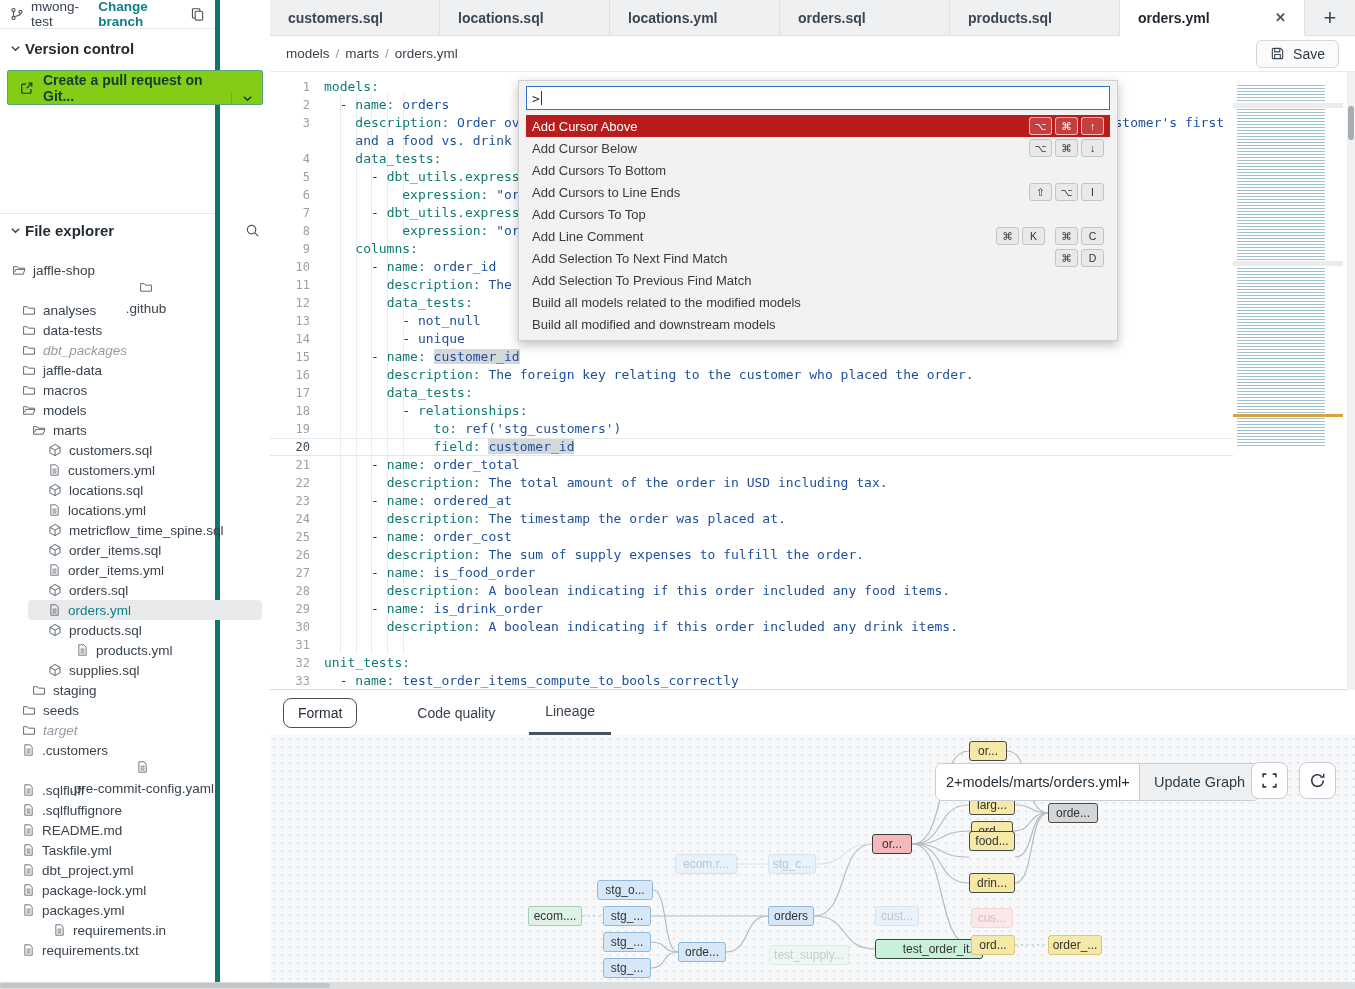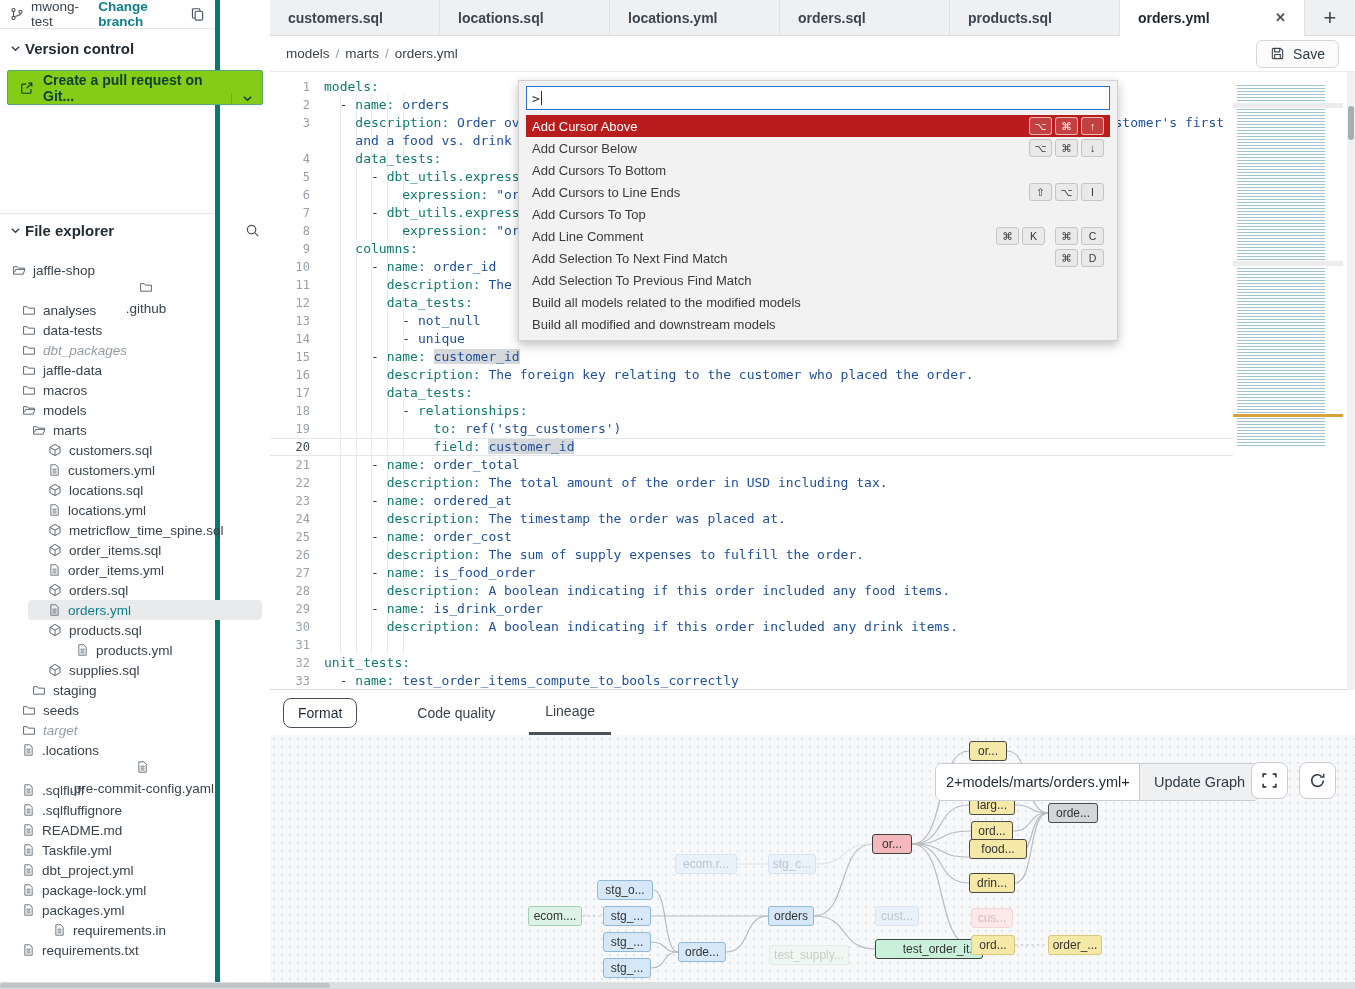--- a/index.html
+++ b/index.html
@@ -370,21 +370,21 @@
           </span>
           <span>target</span>
         </div>
         <div class="trow" style="padding-left: 22px;">
           <span class="ticon">
             <svg width="13" height="14" viewBox="0 0 16 16" fill="none" stroke="#5a6570" stroke-width="1.1">
               <path d="M3.5 1.6h6.2l2.8 2.9v9.9H3.5z"></path>
               <path d="M5.5 7h5M5.5 9.3h5M5.5 11.6h5"></path>
             </svg>
           </span>
-          <span>.locations</span>
+          <span>.customers</span>
         </div>
         <div class="trow" style="padding-left: 14px; flex-direction: column;">
           <span class="ticon">
             <svg width="13" height="14" viewBox="0 0 16 16" fill="none" stroke="#5a6570" stroke-width="1.1">
               <path d="M3.5 1.6h6.2l2.8 2.9v9.9H3.5z"></path>
               <path d="M5.5 7h5M5.5 9.3h5M5.5 11.6h5"></path>
             </svg>
           </span>
           <span>.pre-commit-config.yaml</span>
         </div>
@@ -799,21 +799,21 @@
       <div class="node n-blue" style="left: 333px; top: 197px; width: 48px;">stg_...</div>
       <div class="node n-blue" style="left: 408px; top: 207px; width: 48px;">orde...</div>
       <div class="node n-blue" style="left: 333px; top: 223px; width: 48px;">stg_...</div>
       <div class="node n-faded-mint" style="left: 499px; top: 210px; width: 80px;">test_supply...</div>
       <div class="node n-red" style="left: 602px; top: 99px; width: 40px;">or...</div>
       <div class="node n-faded-blue" style="left: 605px; top: 171px; width: 44px;">cust...</div>
       <div class="node n-green" style="left: 605px; top: 204px; width: 108px; padding-left: 28px;">test_order_it...</div>
       <div class="node n-yellow-strong" style="left: 699px; top: 6px; width: 38px;">or...</div>
       <div class="node n-yellow-strong" style="left: 699px; top: 60px; width: 46px;">larg...</div>
       <div class="node n-yellow-strong" style="left: 701px; top: 86px; width: 42px;">ord...</div>
-      <div class="node n-yellow-strong" style="left: 699px; top: 104px; width: 58px;">food...</div>
+      <div class="node n-yellow-strong" style="left: 699px; top: 96px; width: 46px;">food...</div>
       <div class="node n-yellow-strong" style="left: 699px; top: 138px; width: 46px;">drin...</div>
       <div class="node n-faded-pink" style="left: 701px; top: 173px; width: 42px;">cus...</div>
       <div class="node n-yellow" style="left: 701px; top: 200px; width: 44px;">ord...</div>
       <div class="node n-yellow" style="left: 778px; top: 200px; width: 54px;">order_...</div>
       <div class="node n-gray" style="left: 778px; top: 68px; width: 50px;">orde...</div>
     </div>
 
   <div class="hscroll">
       <div class="hthumb"></div>
     </div>

